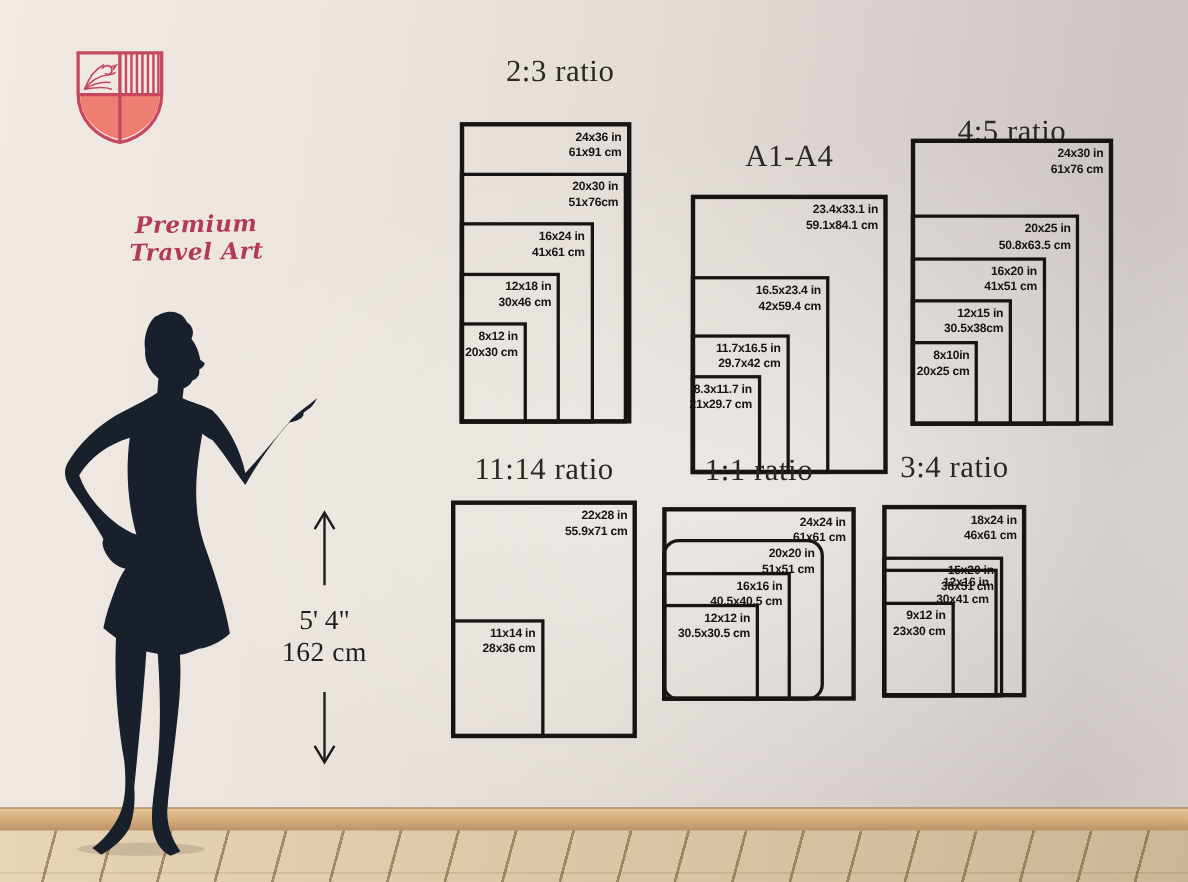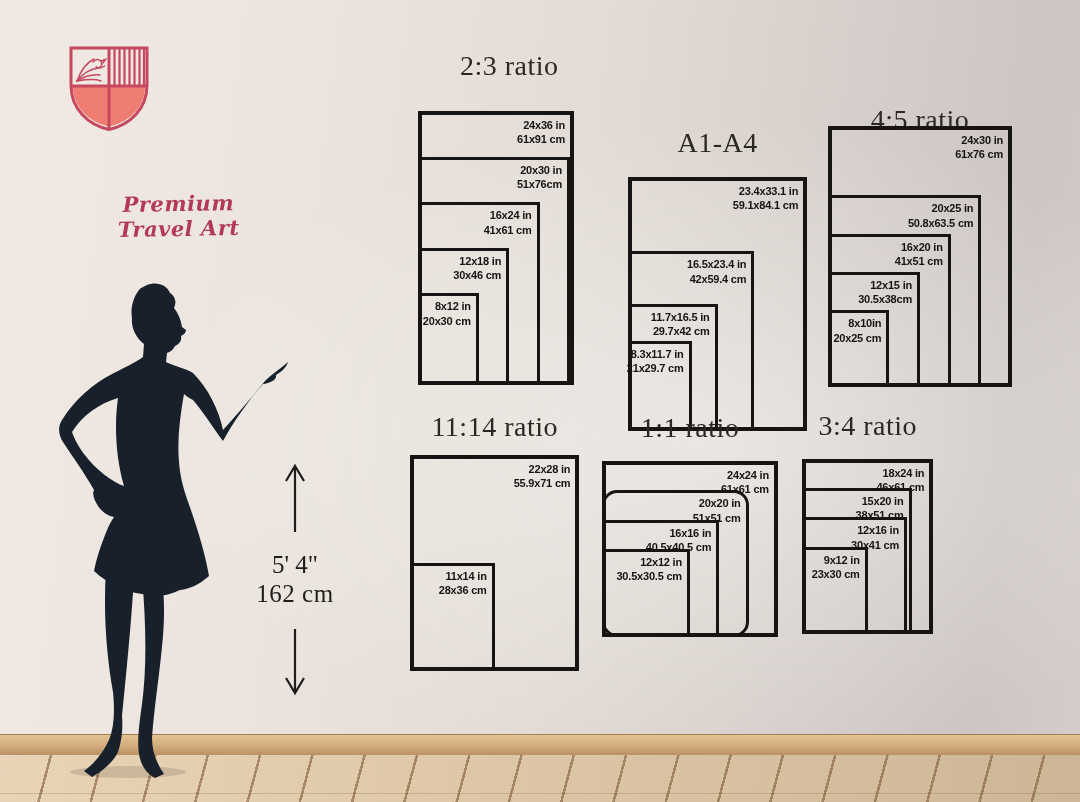--- a/index.html
+++ b/index.html
@@ -236,21 +236,21 @@
       </section>
       <section class="size-chart" style="left: 802px; top: 409px; width: 131.4px; height: 225.2px;">
         <h2 class="chart-title">3:4 ratio</h2>
         <div class="frames" style="top: 50px; width: 131.4px; height: 175.2px;">
           <div class="frame frame-outer" style="width: 131.4px; height: 175.2px;">
             <div class="frame-label">
               <span>18x24 in</span>
               <span>46x61 cm</span>
             </div>
           </div>
-          <div class="frame" style="width: 109.5px; height: 146px; margin-top: 36px;">
+          <div class="frame" style="width: 109.5px; height: 128px; margin-top: 36px;">
             <div class="frame-label">
               <span>15x20 in</span>
               <span>38x51 cm</span>
             </div>
           </div>
           <div class="frame" style="width: 105px; height: 116.8px;">
             <div class="frame-label">
               <span>12x16 in</span>
               <span>30x41 cm</span>
             </div>

